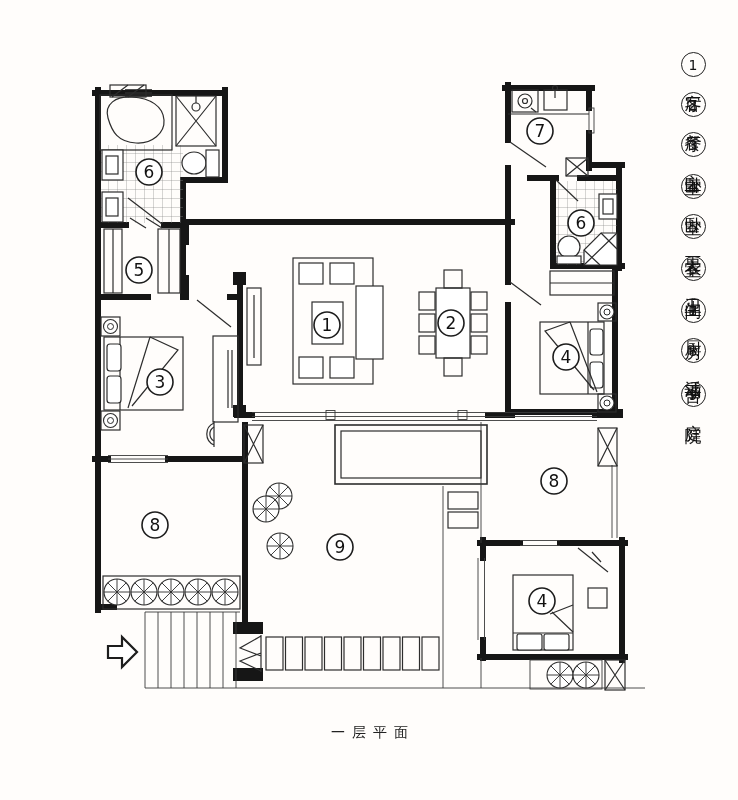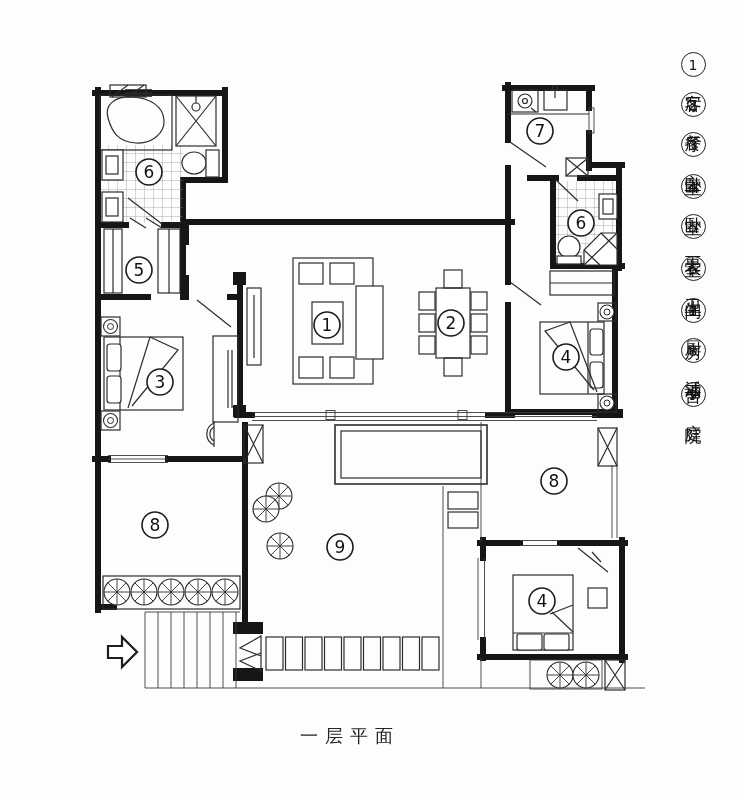--- a/index.html
+++ b/index.html
@@ -15,21 +15,21 @@
   .mk circle{fill:#ffffff;stroke:#1d1d1d;stroke-width:1.6;}
   .mk text{font-size:17px;fill:#111;}
   
   #legend{position:absolute;left:672px;top:52px;width:42px;display:flex;flex-direction:column;
           align-items:center;gap:7px;}
   .leg-item{display:flex;flex-direction:column;align-items:center;}
   .leg-num{width:23px;height:23px;border:1.6px solid #222;border-radius:50%;display:flex;
            align-items:center;justify-content:center;font-size:14px;line-height:1;color:#111;}
   .leg-text{writing-mode:vertical-rl;text-orientation:upright;font-size:17px;line-height:1.0;
             letter-spacing:2px;margin-top:4px;color:#111;}
-  #plan-title{position:absolute;left:300px;top:724px;font-size:18px;letter-spacing:7px;color:#222;}
+  #plan-title{position:absolute;left:331px;top:724px;font-size:14px;letter-spacing:7px;color:#222;}
 </style>
 </head>
 <body>
 <div id="stage">
 
 
 
 <svg width="738" height="800" viewBox="0 0 738 800">
   <defs>
     <pattern id="tile" width="9" height="9" patternUnits="userSpaceOnUse">

